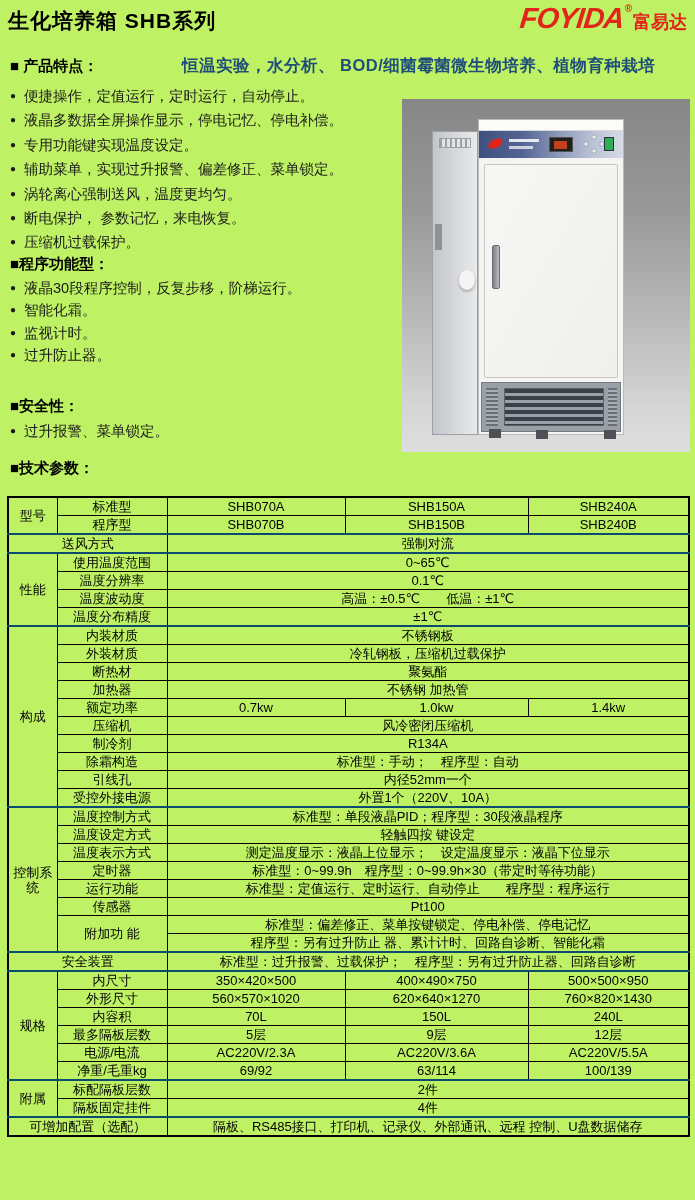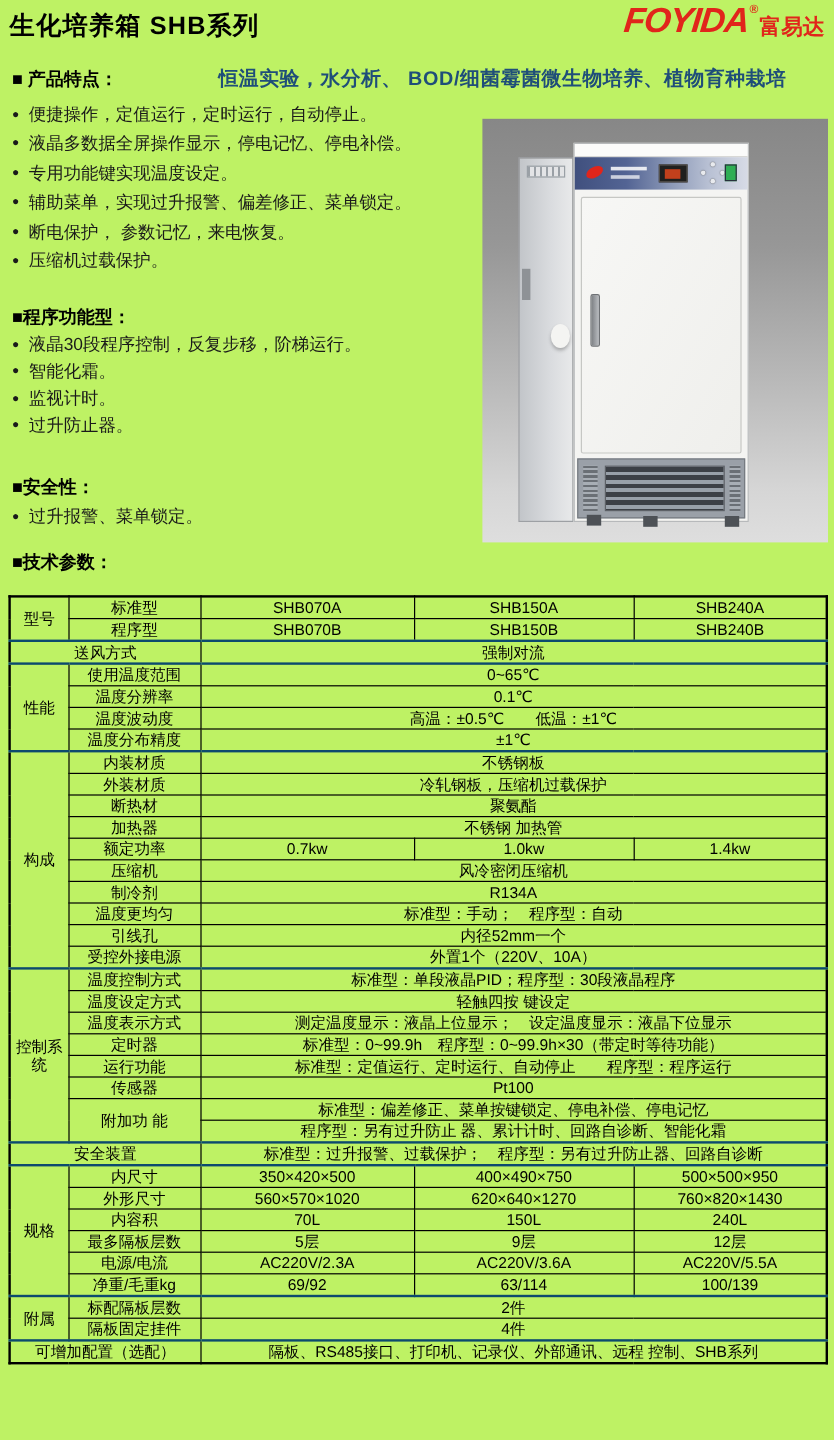--- a/index.html
+++ b/index.html
@@ -97,20 +97,21 @@
   <div class="feat-line">
     <span class="sec-label">■ 产品特点：</span>
     <span class="headline">恒温实验，水分析、 BOD/细菌霉菌微生物培养、植物育种栽培</span>
   </div>
 
   <ul class="bullets feat-list">
       <li>便捷操作，定值运行，定时运行，自动停止。</li>
       <li>液晶多数据全屏操作显示，停电记忆、停电补偿。</li>
       <li>专用功能键实现温度设定。</li>
       <li>辅助菜单，实现过升报警、偏差修正、菜单锁定。</li>
+      <li>涡轮离心强制送风，温度更均匀。</li>
       <li>断电保护， 参数记忆，来电恢复。</li>
       <li>压缩机过载保护。</li>
     </ul>
 
   <div class="prog-head sec-label">■程序功能型：</div>
   <ul class="bullets prog-list">
       <li>液晶30段程序控制，反复步移，阶梯运行。</li>
       <li>智能化霜。</li>
       <li>监视计时。</li>
       <li>过升防止器。</li>
@@ -231,21 +232,21 @@
           </tr>
           <tr>
             <td>压缩机</td>
             <td colspan="3">风冷密闭压缩机</td>
           </tr>
           <tr>
             <td>制冷剂</td>
             <td colspan="3">R134A</td>
           </tr>
           <tr>
-            <td>温度更均匀</td>
+            <td>除霜构造</td>
             <td colspan="3">标准型：手动；　程序型：自动</td>
           </tr>
           <tr>
             <td>引线孔</td>
             <td colspan="3">内径52mm一个</td>
           </tr>
           <tr>
             <td>受控外接电源</td>
             <td colspan="3">外置1个（220V、10A）</td>
           </tr>
@@ -326,19 +327,19 @@
             <td rowspan="2">附属</td>
             <td>标配隔板层数</td>
             <td colspan="3">2件</td>
           </tr>
           <tr>
             <td>隔板固定挂件</td>
             <td colspan="3">4件</td>
           </tr>
           <tr class="thick">
             <td colspan="2">可增加配置（选配）</td>
-            <td colspan="3">隔板、RS485接口、打印机、记录仪、外部通讯、远程 控制、SHB系列</td>
+            <td colspan="3">隔板、RS485接口、打印机、记录仪、外部通讯、远程 控制、U盘数据储存</td>
           </tr>
         </tbody>
     </table>
   </div>
 
 </div>
 
 </body></html>

